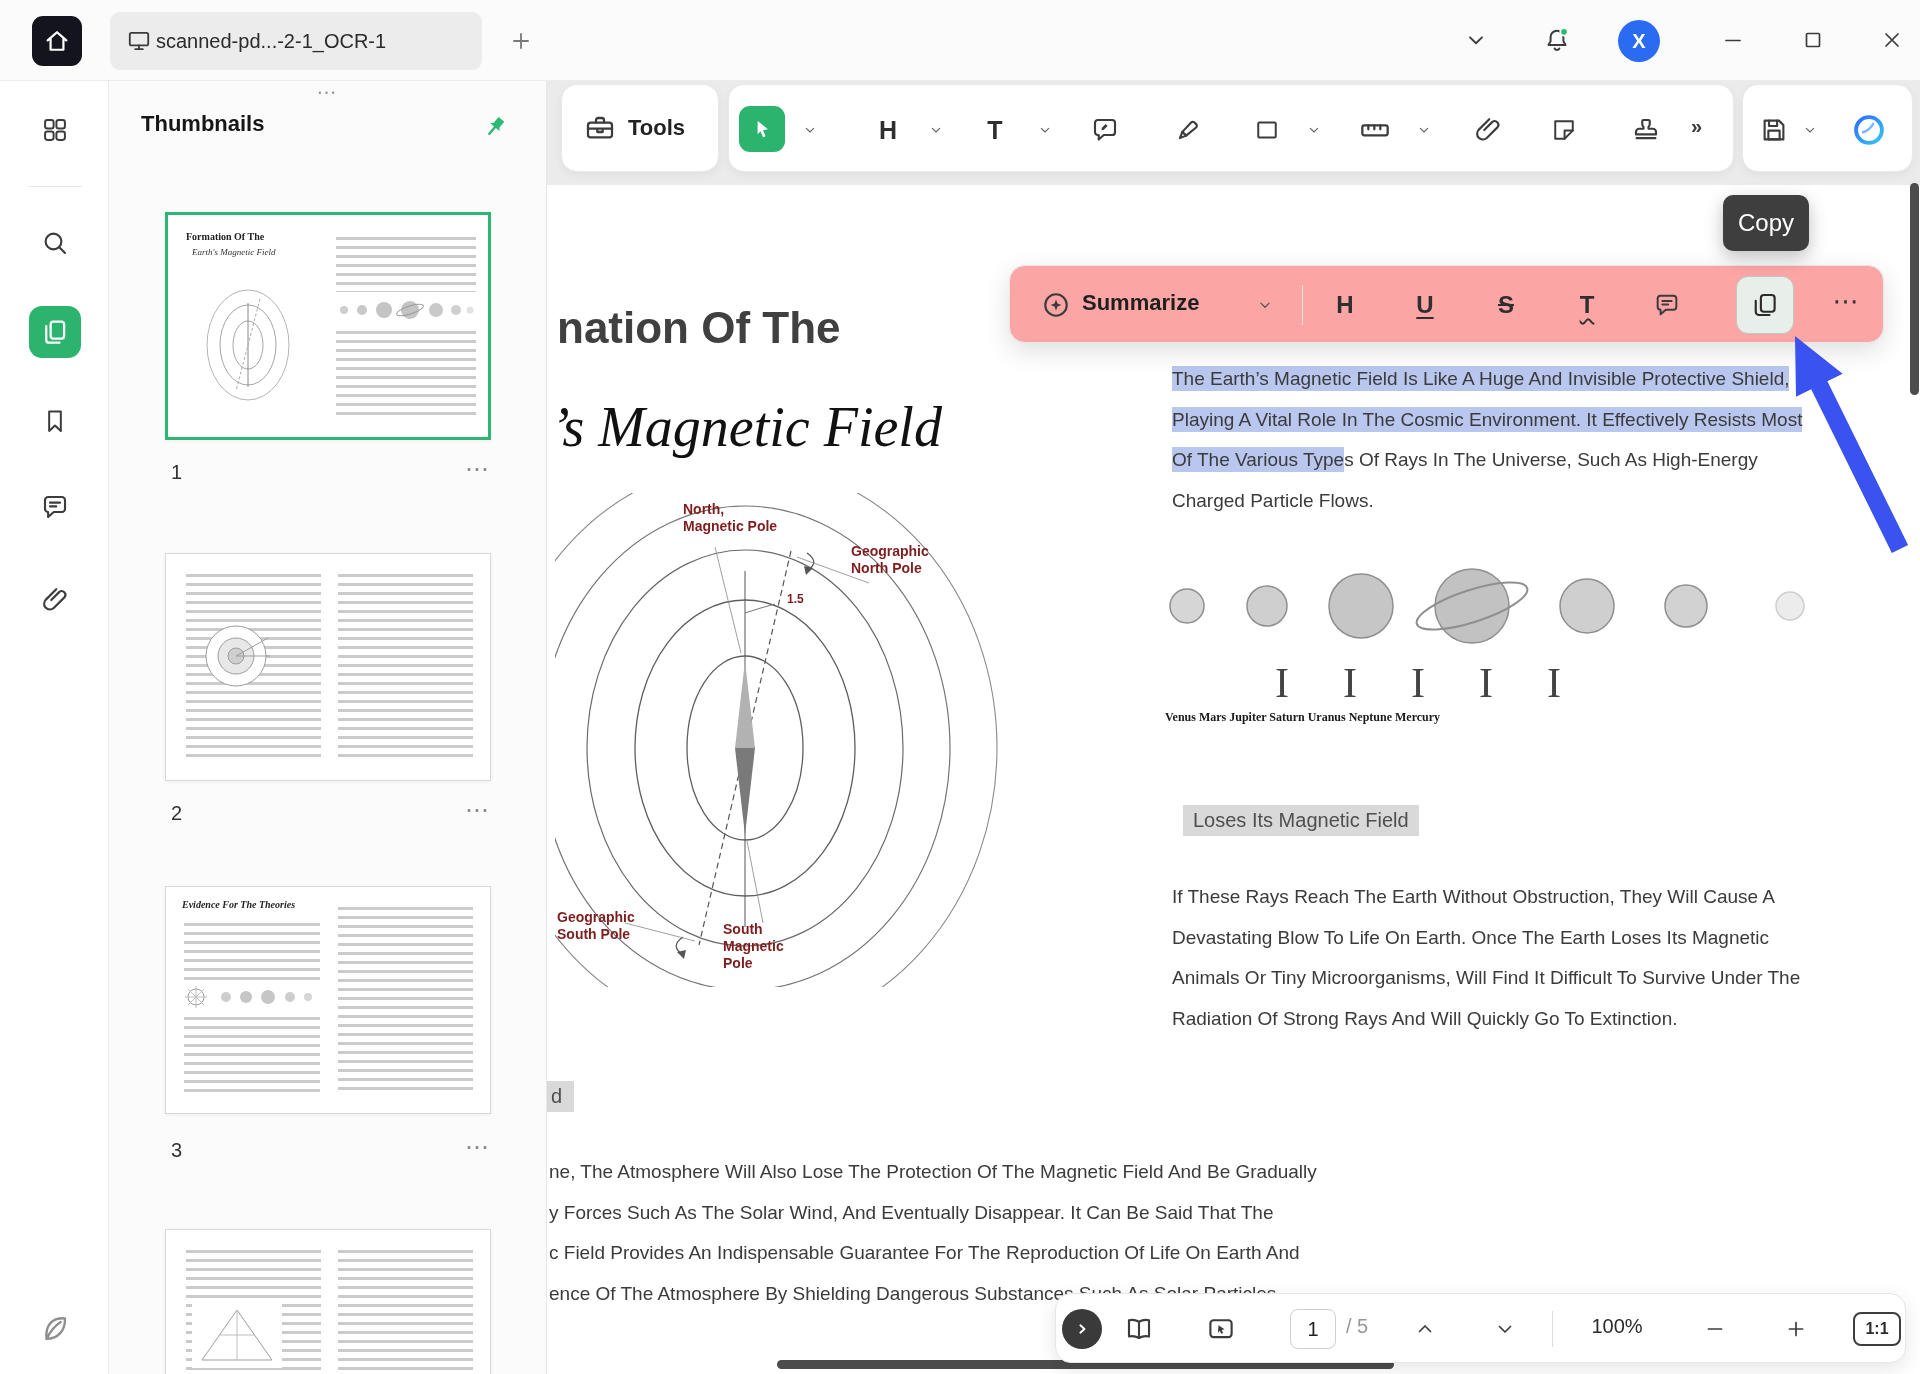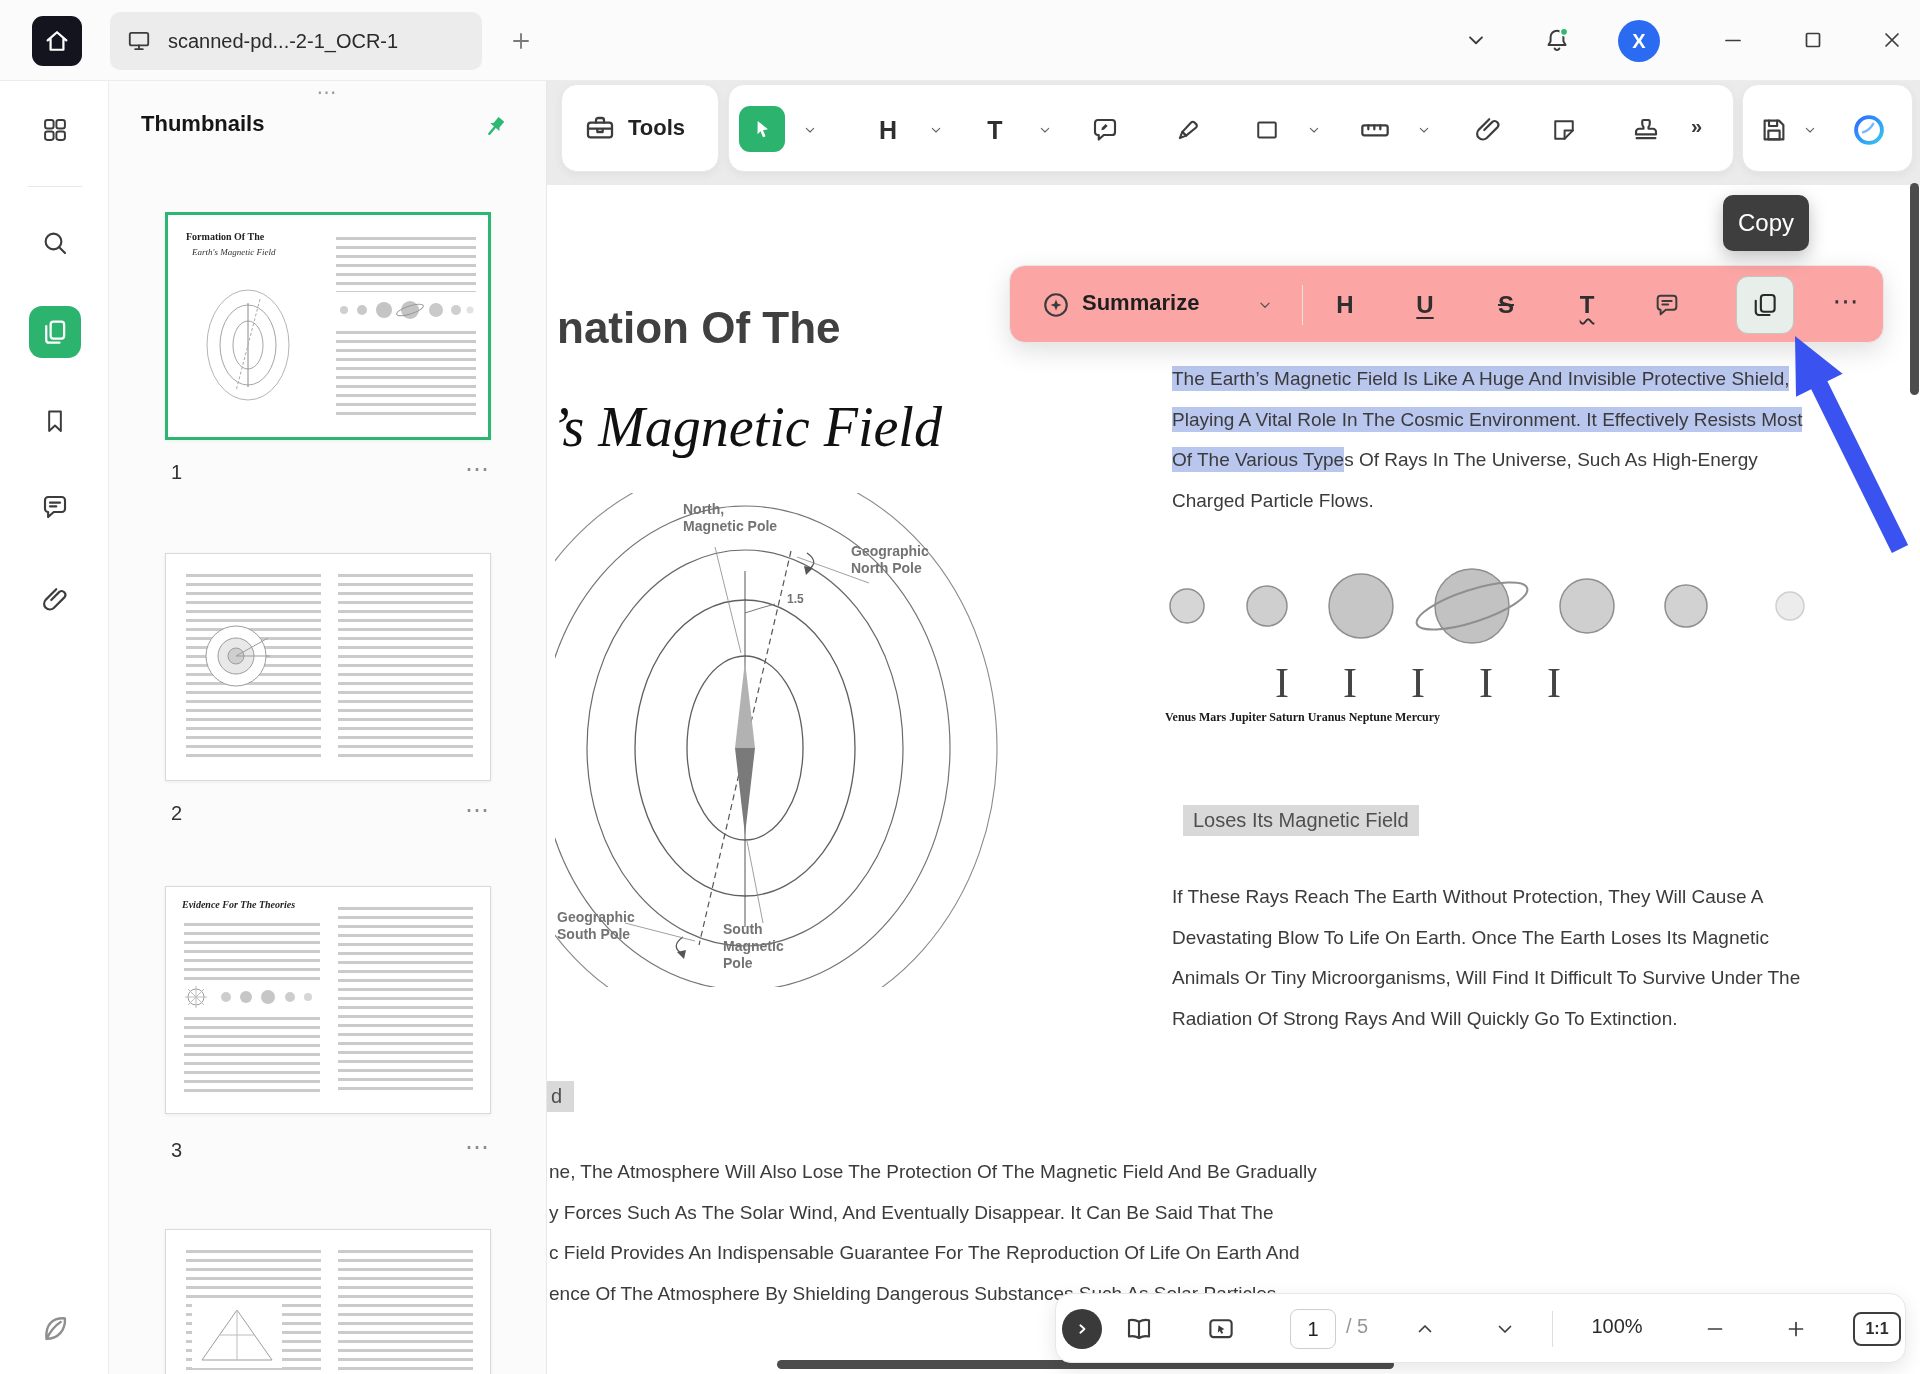--- a/index.html
+++ b/index.html
@@ -5,21 +5,21 @@
   *{box-sizing:border-box;margin:0;padding:0}
   html,body{width:1920px;height:1374px;overflow:hidden}
   body{font-family:"Liberation Sans",sans-serif;background:#ebebeb;color:#2d2d2d}
   .abs{position:absolute}
   .ico{stroke:#3c3c3c;stroke-width:1.7;fill:none;stroke-linecap:round;stroke-linejoin:round;display:block}
   .app{position:relative;width:1920px;height:1374px}
 
   
   .titlebar{position:relative;height:81px;background:#fbfbfb;border-bottom:1px solid #ececec;z-index:20}
   .home-btn{left:32px;top:16px;width:50px;height:50px;background:#14141e;border-radius:11px;display:flex;align-items:center;justify-content:center;cursor:pointer}
-  .tab{left:110px;top:12px;width:372px;height:58px;background:#ececec;border-radius:10px;display:flex;align-items:center;padding:0 16px;gap:16px}
+  .tab{left:110px;top:12px;width:372px;height:58px;background:#ececec;border-radius:10px;display:flex;align-items:center;padding:0 16px;gap:4px}
   .tab-label{font-size:20px;color:#2b2b2b;white-space:nowrap;overflow:hidden;text-overflow:ellipsis}
   .tab-add{left:504px;top:24px;width:34px;height:34px;display:flex;align-items:center;justify-content:center}
   .tbtn{width:40px;height:40px;display:flex;align-items:center;justify-content:center;border-radius:8px}
   .avatar{left:1618px;top:20px;width:42px;height:42px;border-radius:50%;background:#2a6bf2;color:#fff;font-weight:700;font-size:20px;display:flex;align-items:center;justify-content:center}
 
   
   .workspace{position:relative;height:1293px}
   .rail{left:0;top:0;width:109px;height:1293px;background:#ffffff;border-right:1px solid #ededed}
   .rail-ic{left:35px;width:40px;height:40px;display:flex;align-items:center;justify-content:center}
   .rail-divider{left:28px;top:105px;width:54px;height:1px;background:#e8e8e8}
@@ -51,21 +51,21 @@
   .overflow-g{position:absolute;top:30px;font-size:20px;font-weight:700;color:#3a3a3a}
 
   .doc-white{left:0;top:104px;width:1373px;height:1189px;background:#fff}
 
   .doc-title1{left:10px;top:222px;font-family:Liberation Sans, sans-serif;font-weight:700;font-size:44px;color:#404040}
   .doc-title2{left:4px;top:314px;font-family:"Liberation Serif",serif;font-style:italic;font-size:56px;color:#111}
   .para{font-size:19px;line-height:40.6px;color:#3b3b3b;white-space:nowrap}
   .hl{background:#b9c6ee;padding:2px 0}
   .gray-hl{background:#d9d9d9;color:#4f4f4f}
   .diagram{left:8px;top:412px;width:506px;height:494px}
-  .dlbl{position:absolute;font-size:14px;font-weight:600;color:#737373;line-height:17px}
+  .dlbl{position:absolute;font-size:14px;font-weight:600;color:#7f1d1d;line-height:17px}
   .stands{left:728px;top:578px;display:flex;gap:54px;font-family:"Liberation Serif",serif;font-size:42px;color:#444}
   .planets-caption{left:618px;top:629px;font-family:"Liberation Serif",serif;font-weight:700;font-size:12px;color:#1a1a1a}
   .h2-chip{left:636px;top:724px;font-size:20px;padding:4px 10px}
   .cut-chip{left:0;top:1000px;font-size:20px;padding:4px 12px 4px 4px}
 
   .ctx-bar{left:462px;top:184px;width:875px;height:78px;background:#fca5a5;border:1px solid #e7e7e7;border-radius:16px;box-shadow:0 8px 26px rgba(0,0,0,.13);z-index:7}
   .cbox{position:absolute;top:19px;width:40px;height:40px;display:flex;align-items:center;justify-content:center;border-radius:8px}
   .ctx-label{position:absolute;left:72px;top:24px;font-size:22px;font-weight:600;color:#1f1f1f}
   .vdiv{position:absolute;top:19px;width:1px;height:40px;background:#e3e3e3}
   .fmt{font-size:24px;font-weight:700;color:#2f2f2f}
@@ -340,21 +340,21 @@
         <span>I</span>
           <span>I</span>
           <span>I</span>
           <span>I</span>
           <span>I</span>
       </div>
       <div class="abs planets-caption">Venus Mars Jupiter Saturn Uranus Neptune Mercury</div>
 
       <div class="abs gray-hl h2-chip">Loses Its Magnetic Field</div>
       <div class="abs para" style="left:625px;top:796px">
-        <div>If These Rays Reach The Earth Without Protection, They Will Cause A</div>
+        <div>If These Rays Reach The Earth Without Obstruction, They Will Cause A</div>
         <div>Devastating Blow To Life On Earth. Once The Earth Loses Its Magnetic</div>
         <div>Animals Or Tiny Microorganisms, Will Find It Difficult To Survive Under The</div>
         <div>Radiation Of Strong Rays And Will Quickly Go To Extinction.</div>
       </div>
 
       <div class="abs gray-hl cut-chip">d</div>
       <div class="abs para" style="left:2px;top:1071px">
         <div>ne, The Atmosphere Will Also Lose The Protection Of The Magnetic Field And Be Gradually</div>
         <div>y Forces Such As The Solar Wind, And Eventually Disappear. It Can Be Said That The</div>
         <div>c Field Provides An Indispensable Guarantee For The Reproduction Of Life On Earth And</div>

